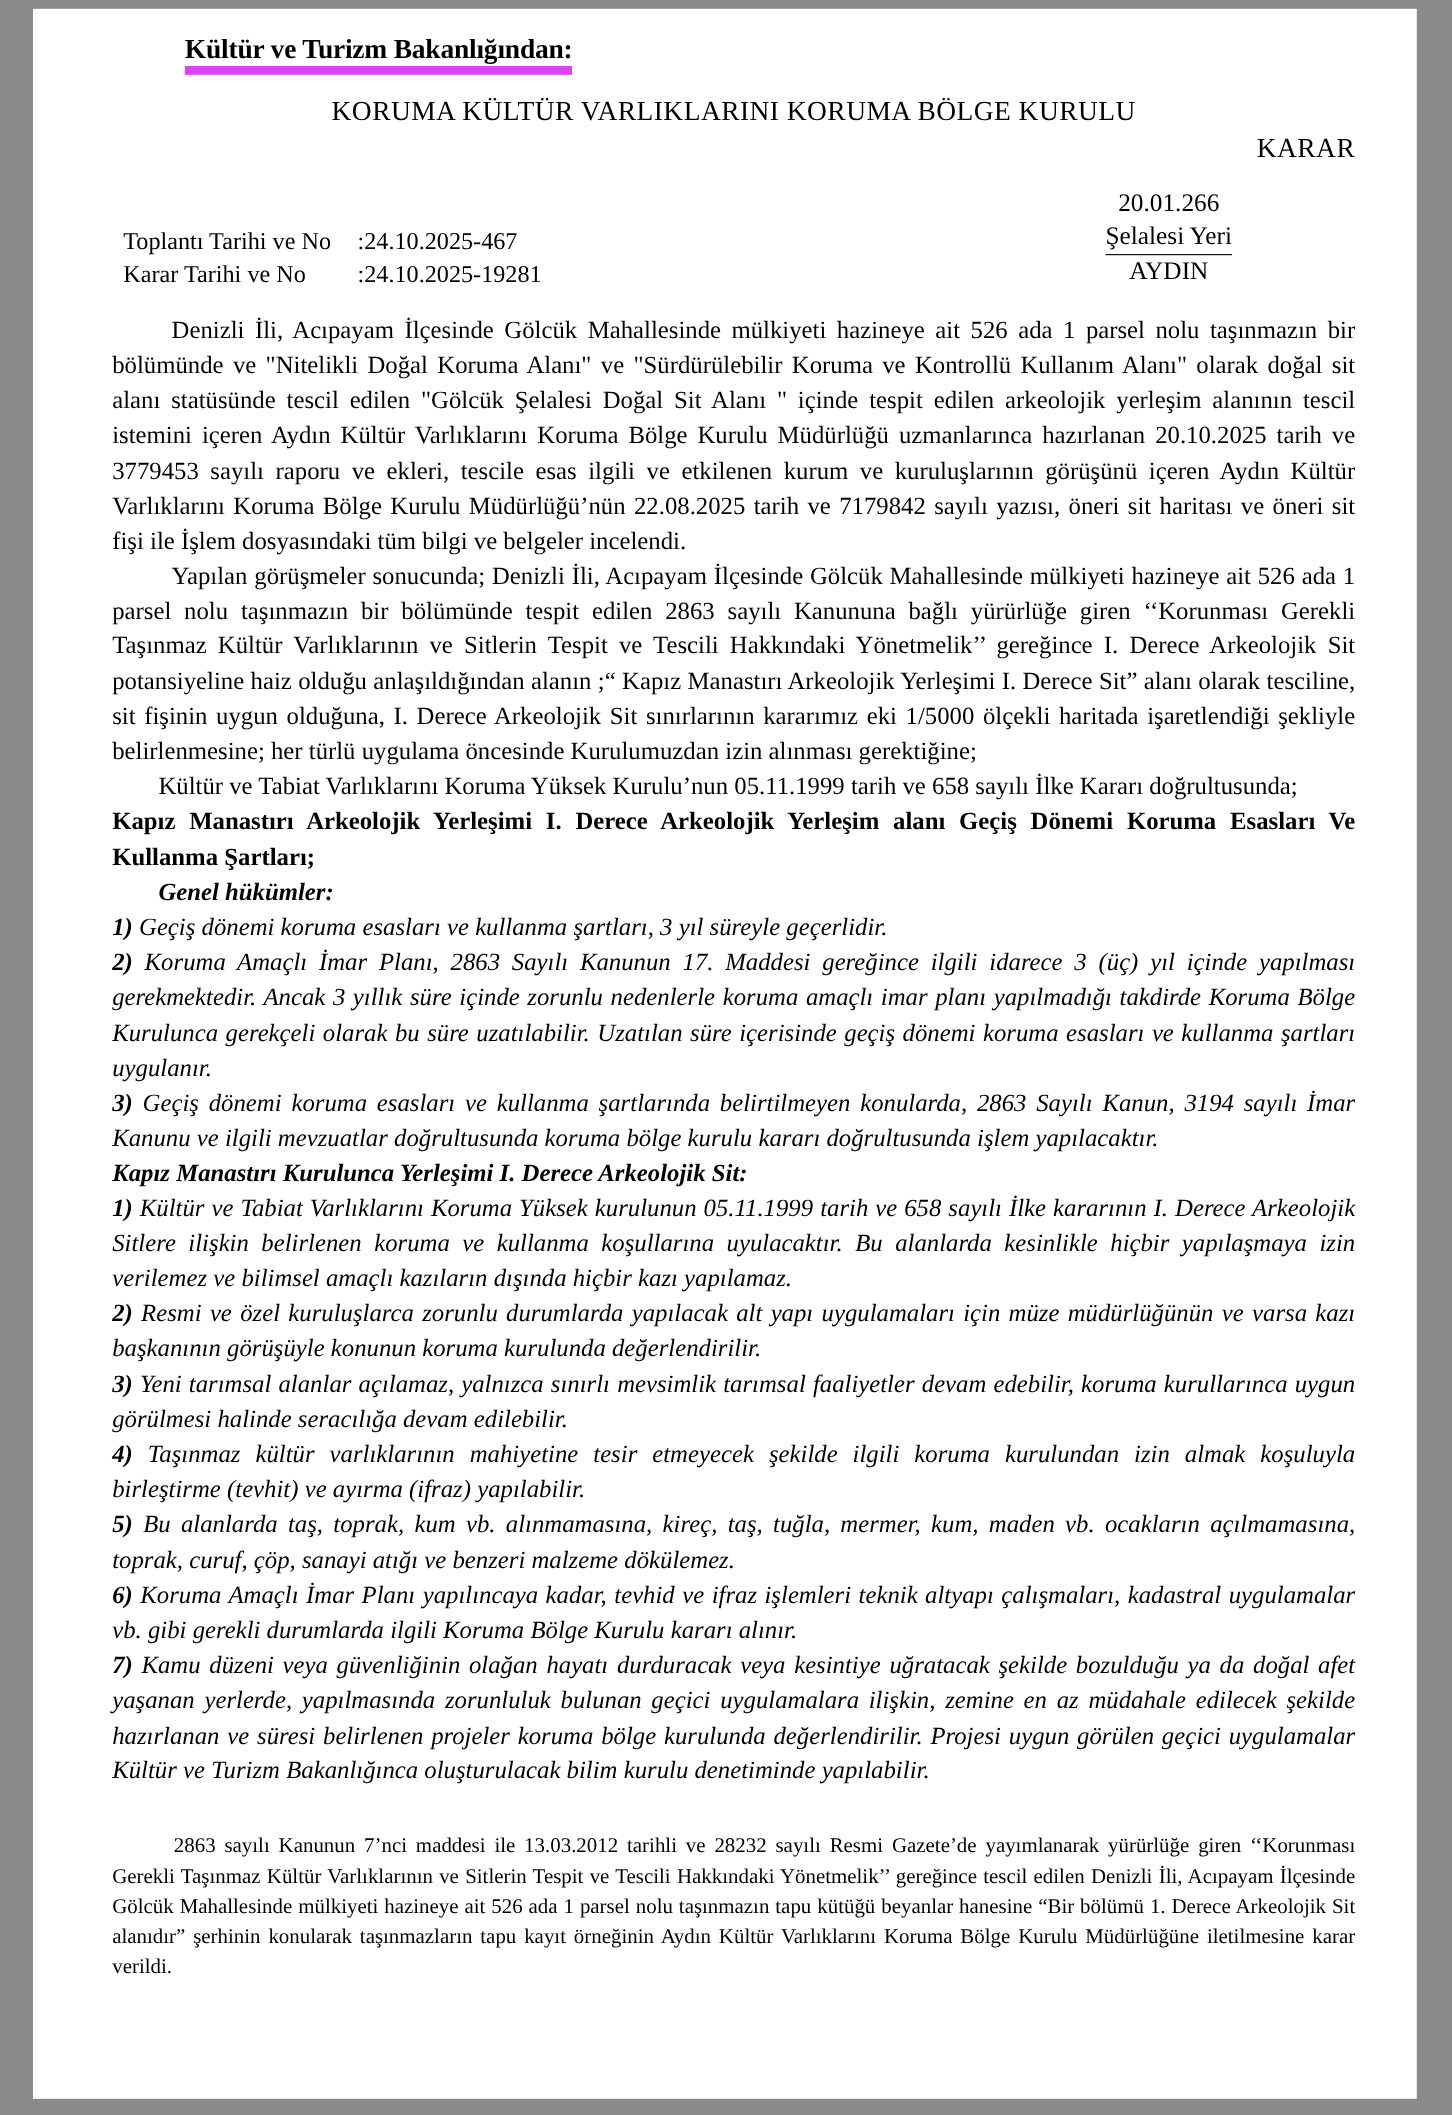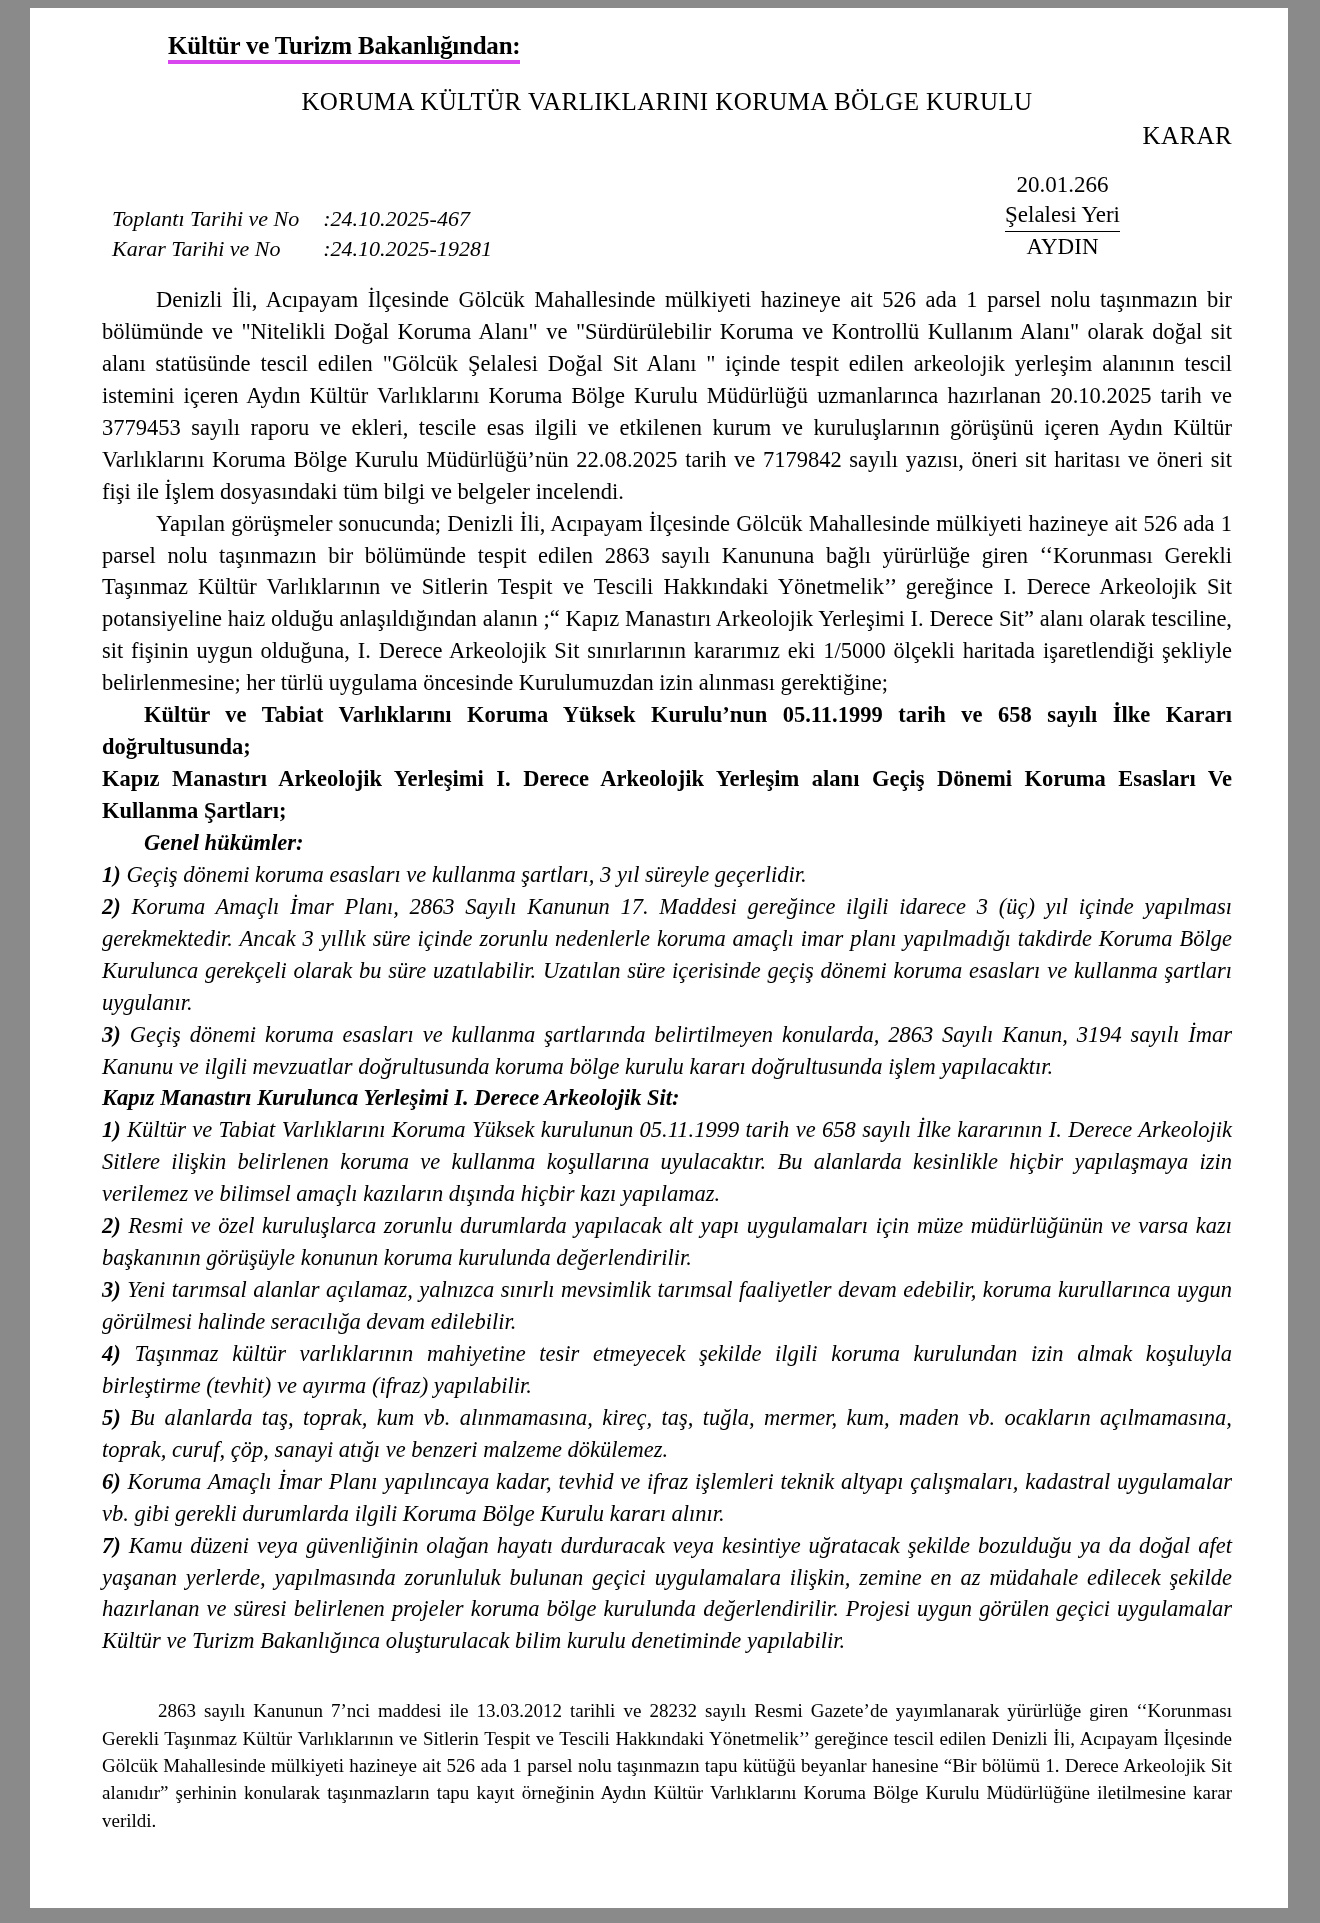--- a/index.html
+++ b/index.html
@@ -27,21 +27,21 @@
   }
 
   
   .ministry-line {
     margin: 6px 0 0 66px;
     font-size: 25px;
     font-weight: bold;
     letter-spacing: -0.2px;
   }
   .ministry-line span {
-    border-bottom: 4px solid #d946ef;
+    border-bottom: 8px solid #d946ef;
     padding-bottom: 1px;
   }
 
   .board-title {
     text-align: center;
     font-size: 25px;
     letter-spacing: 0.4px;
     margin: 26px 0 0 0;
     line-height: 1.28;
   }
@@ -78,38 +78,37 @@
     font-size: 22px;
     line-height: 1.38;
   }
   .meta-left table {
     border-collapse: collapse;
   }
   .meta-left td {
     padding: 0;
     font-size: 22px;
     white-space: nowrap;
-    font-style: italic;
   }
   .meta-left td.lbl { padding-right: 24px; }
 
   
   .body-text {
     margin-top: 16px;
     font-size: 22.5px;
     line-height: 1.42;
     text-align: justify;
     text-justify: inter-word;
   }
   .body-text p {
     margin: 0;
     text-indent: 54px;
   }
   .body-text p.noindent { text-indent: 0; }
-  .body-text p.ind-small { text-indent: 42px; font-weight: bold; }
+  .body-text p.ind-small { text-indent: 42px; }
 
   .b  { font-weight: bold; }
   .i  { font-style: italic; }
   .bi { font-weight: bold; font-style: italic; }
 
   .num { font-weight: bold; font-style: italic; }
 
   .final-block {
     margin-top: 40px;
     font-size: 19px;

